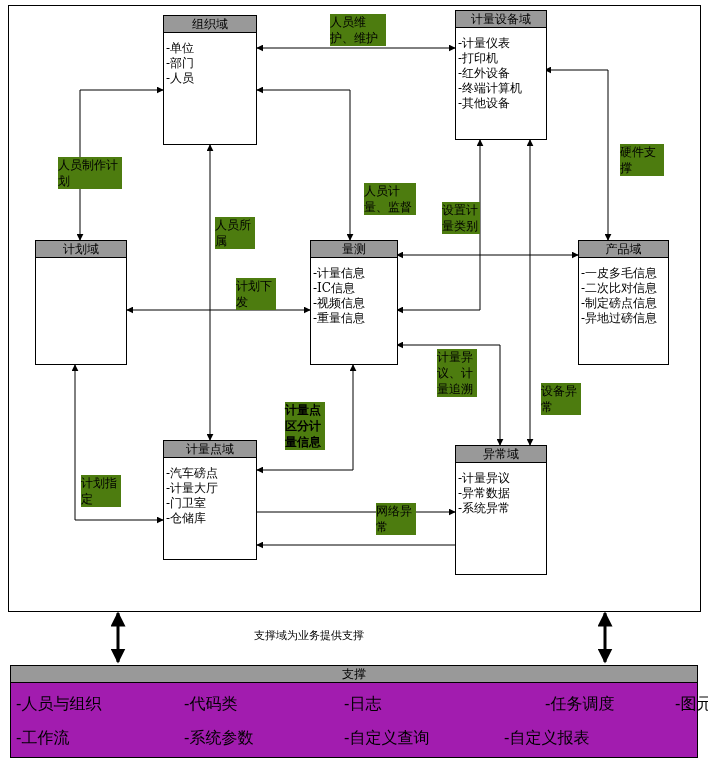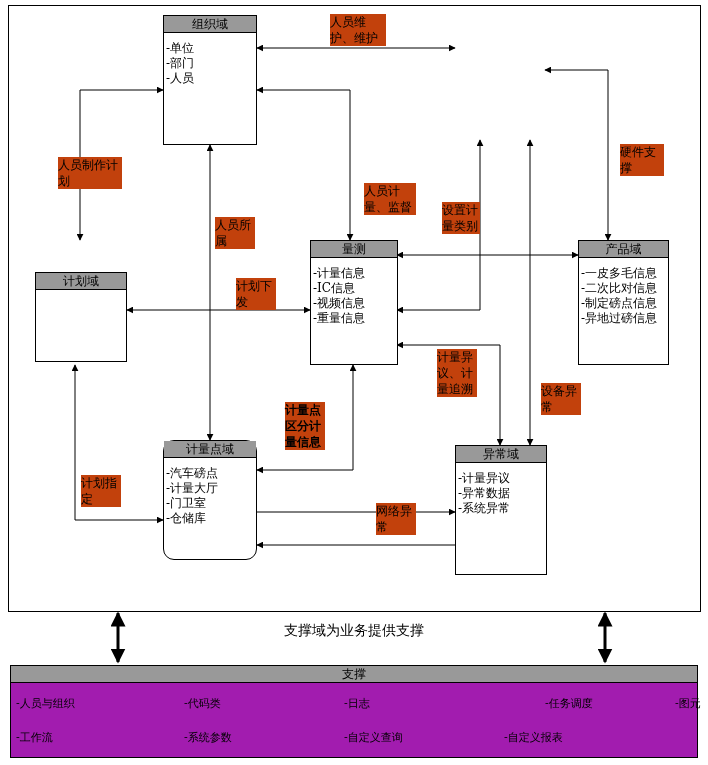--- a/index.html
+++ b/index.html
@@ -7,27 +7,27 @@
          font-family:"DejaVu Serif","Liberation Serif",serif;color:#000;}
   #frame{position:absolute;left:8px;top:5px;width:691px;height:605px;border:1px solid #000;z-index:0;}
   #edges{position:absolute;left:0;top:0;width:708px;height:765px;z-index:1;}
   .edge{fill:none;stroke:#000;stroke-width:1;}
   .edge.thick{stroke-width:3;}
   .dbox{position:absolute;border:1px solid #000;background:#fff;z-index:3;box-sizing:border-box;}
   .dbox .hd{background:#999;border-bottom:1px solid #000;text-align:center;font-size:12px;
             height:16px;line-height:16px;overflow:hidden;}
   .dbox .bd{padding:8px 2px 0 2px;font-size:12px;line-height:15px;}
   .item{word-break:break-all;}
-  .elabel{position:absolute;z-index:2;font-size:12px;line-height:16px;background:#c2410c;}
-  #caption{position:absolute;z-index:2;font-size:14px;text-align:center;}
+  .elabel{position:absolute;z-index:2;font-size:12px;line-height:16px;background:#4d7c0f;}
+  #caption{position:absolute;z-index:2;font-size:11px;margin-top:6px;}
   #support{position:absolute;left:10px;top:665px;width:688px;height:93px;border:1px solid #000;
            background:#a21caf;z-index:3;box-sizing:border-box;}
   #support .hd{background:#999;border-bottom:1px solid #000;text-align:center;font-size:12px;
                height:16px;line-height:16px;}
-  .sitem{position:absolute;font-size:11px;line-height:15px;white-space:nowrap;}
+  .sitem{position:absolute;font-size:16px;line-height:15px;white-space:nowrap;}
 </style>
 </head>
 <body>
 
 <div id="stage">
 
   <div id="frame"></div>
 
   <svg id="edges" xmlns="http://www.w3.org/2000/svg">
     <defs>
@@ -73,22 +73,32 @@
 
   <div class="dbox" style="left:163px;top:15px;width:94px;height:130px;">
     <div class="hd">组织域</div>
     <div class="bd">
       <div class="item">-单位</div>
       <div class="item">-部门</div>
       <div class="item">-人员</div>
     </div>
   </div>
 
+  <div class="dbox" style="left:455px;top:10px;width:92px;height:130px;">
+    <div class="hd">计量设备域</div>
+    <div class="bd">
+      <div class="item">-计量仪表</div>
+      <div class="item">-打印机</div>
+      <div class="item">-红外设备</div>
+      <div class="item">-终端计算机</div>
+      <div class="item">-其他设备</div>
+    </div>
+  </div>
 
-  <div class="dbox" style="left:35px;top:240px;width:92px;height:90px;margin-top:32px;">
+  <div class="dbox" style="left:35px;top:240px;width:92px;height:125px;">
     <div class="hd">计划域</div>
   </div>
 
   <div class="dbox" style="left:578px;top:240px;width:91px;height:125px;">
     <div class="hd">产品域</div>
     <div class="bd">
       <div class="item">-一皮多毛信息</div>
       <div class="item">-二次比对信息</div>
       <div class="item">-制定磅点信息</div>
       <div class="item">-异地过磅信息</div>
@@ -98,21 +108,21 @@
   <div class="dbox" style="left:310px;top:240px;width:88px;height:125px;">
     <div class="hd">量测</div>
     <div class="bd">
       <div class="item">-计量信息</div>
       <div class="item">-IC信息</div>
       <div class="item">-视频信息</div>
       <div class="item">-重量信息</div>
     </div>
   </div>
 
-  <div class="dbox" style="left:163px;top:440px;width:94px;height:120px;border-radius:11px;">
+  <div class="dbox" style="left:163px;top:440px;width:94px;height:120px;">
     <div class="hd">计量点域</div>
     <div class="bd">
       <div class="item">-汽车磅点</div>
       <div class="item">-计量大厅</div>
       <div class="item">-门卫室</div>
       <div class="item">-仓储库</div>
     </div>
   </div>
 
   <div class="dbox" style="left:455px;top:445px;width:92px;height:130px;">

